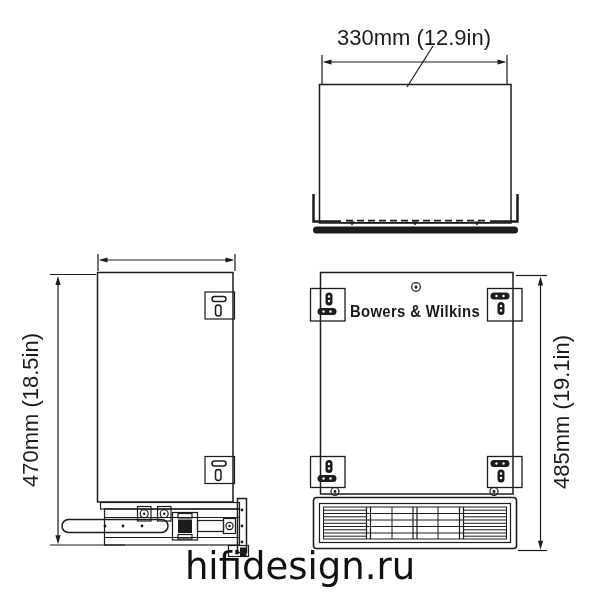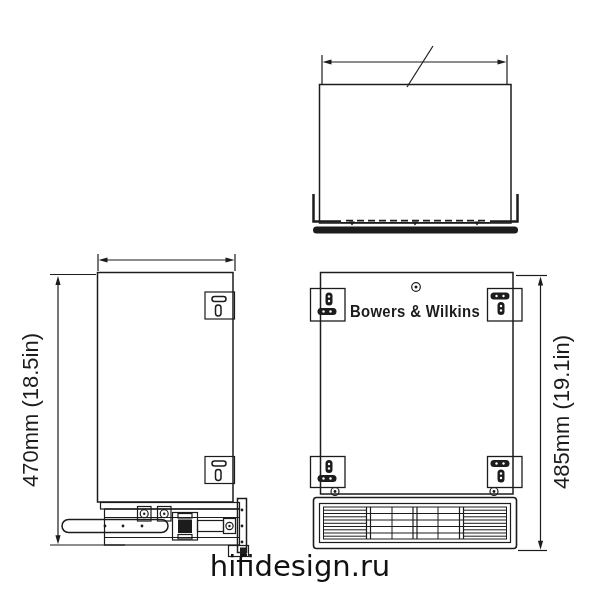--- a/index.html
+++ b/index.html
@@ -4,21 +4,21 @@
 <style>
   html,body{margin:0;padding:0;background:#fff;}
   .canvas{position:relative;width:600px;height:600px;background:#ffffff;overflow:hidden;
           font-family:"Liberation Sans",sans-serif;color:#1c1c1c;}
   .canvas svg{position:absolute;left:0;top:0;}
   .dim-label{position:absolute;font-size:22px;white-space:nowrap;
              transform:translate(-50%,-50%);color:#1c1c1c;}
   .dim-label.rot{transform:translate(-50%,-50%) rotate(-90deg);}
   .brand{position:absolute;font-size:16.5px;font-weight:700;letter-spacing:.4px;white-space:nowrap;
          transform:translate(-50%,-50%) scaleX(.9);color:#1c1c1c;}
-  .watermark{position:absolute;font-family:"DejaVu Sans",sans-serif;font-size:29px;
+  .watermark{position:absolute;font-family:"DejaVu Sans",sans-serif;font-size:37px;
              white-space:nowrap;transform:translate(-50%,-50%);color:#111;z-index:5;}
 </style>
 </head>
 <body>
 
 <div class="canvas">
 
 <svg width="600" height="600" viewBox="0 0 600 600" stroke="#1c1c1c" stroke-width="1.2" fill="none">
 
   <g>
@@ -205,20 +205,21 @@
     <g>
       <line x1="516" y1="275.5" x2="547" y2="275.5"></line>
       <line x1="518" y1="550.5" x2="547" y2="550.5"></line>
       <line x1="540.5" y1="284.5" x2="540.5" y2="541.5"></line>
       <polygon points="540.5,276.5 537.9,285.5 543.1,285.5" fill="#1c1c1c" stroke="none"></polygon>
       <polygon points="540.5,549.8 537.9,540.8 543.1,540.8" fill="#1c1c1c" stroke="none"></polygon>
     </g>
   </g>
 </svg>
 
+  <div class="dim-label" style="left:414px;top:38px;">330mm (12.9in)</div>
 
 
   <div class="dim-label rot" style="left:31px;top:410px;">470mm (18.5in)</div>
 
   <div class="dim-label rot" style="left:562px;top:412px;">485mm (19.1in)</div>
 
   <div class="brand" style="left:415px;top:311px;">Bowers &amp; Wilkins</div>
 
   <div class="watermark" style="left:300px;top:566px;">hifidesign.ru</div>
 

